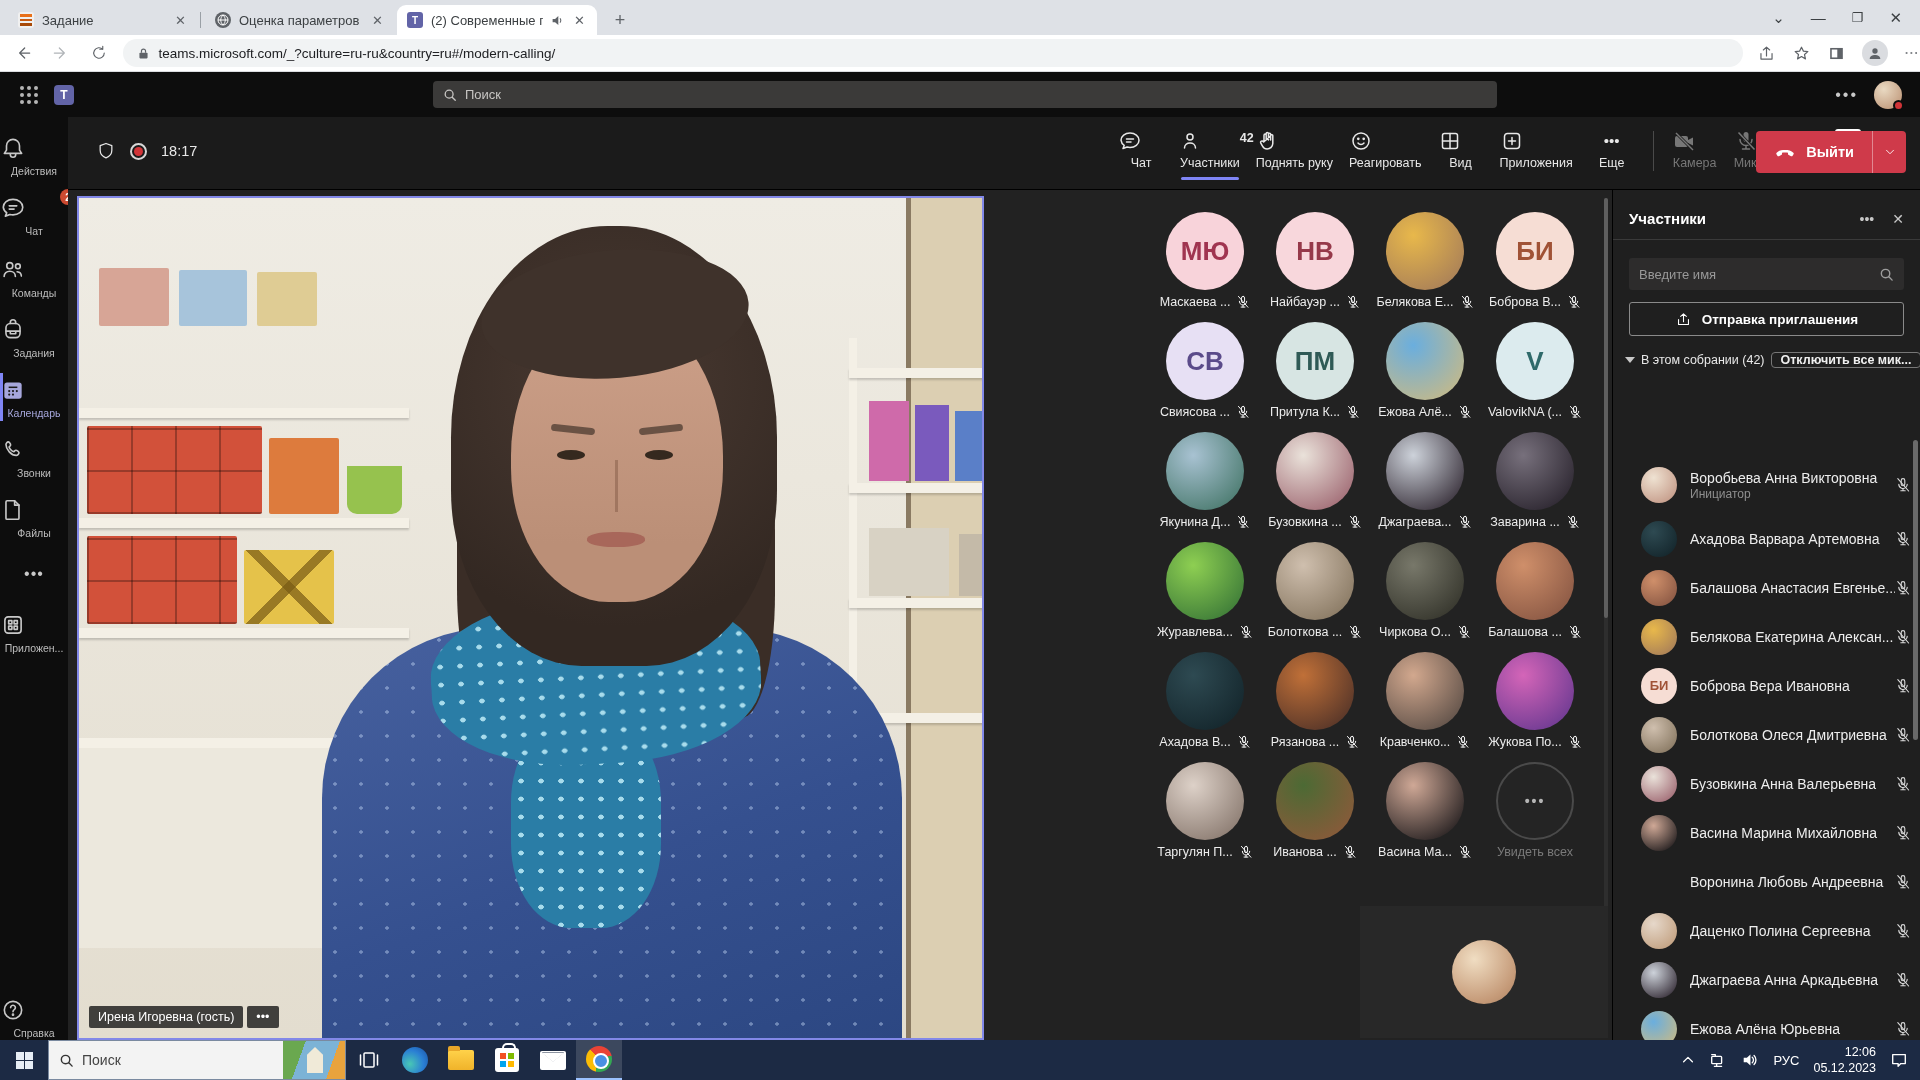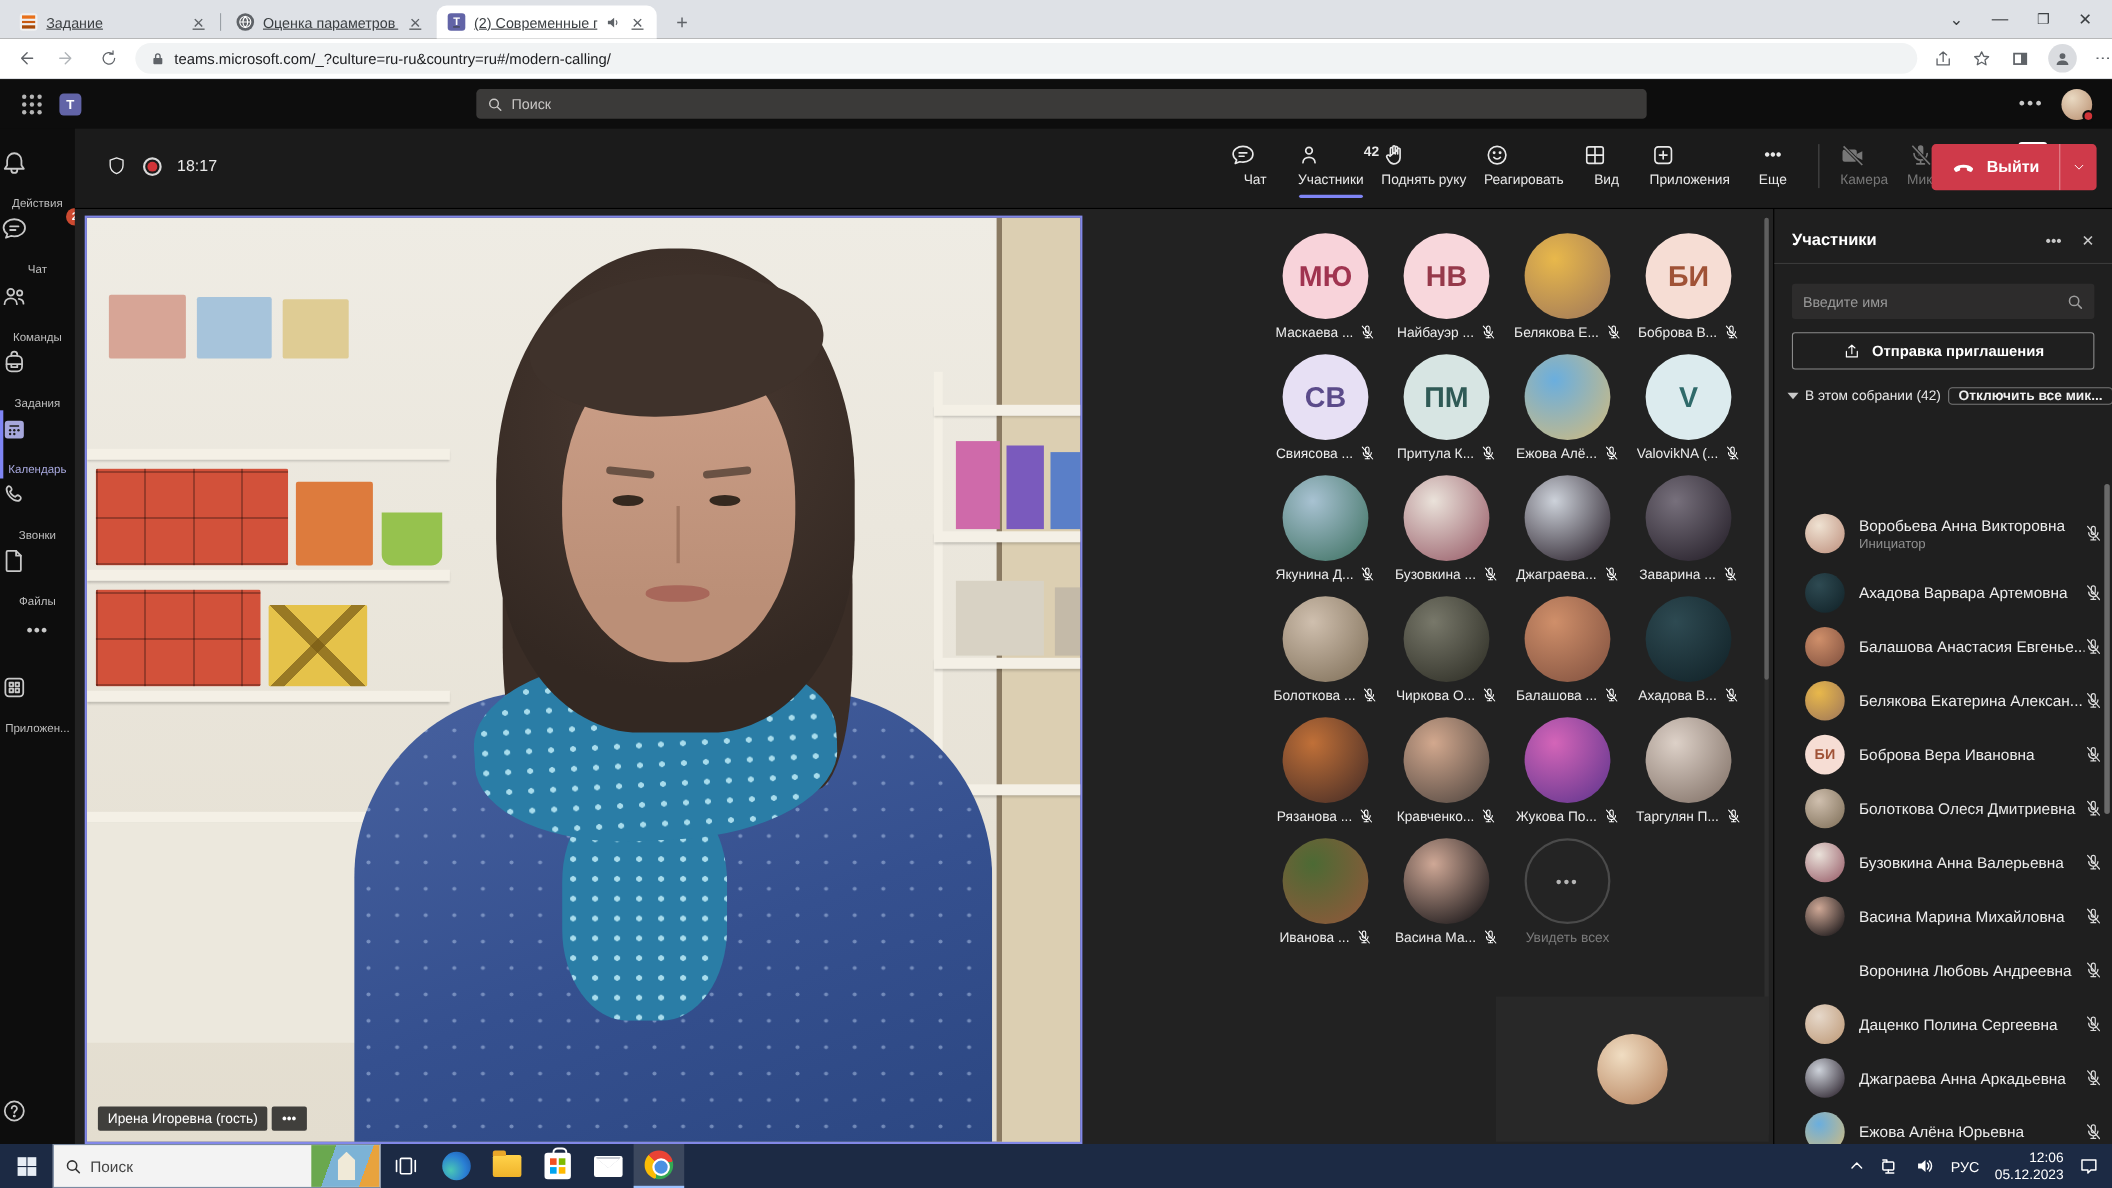--- a/index.html
+++ b/index.html
@@ -4,21 +4,21 @@
 <style>
   * { margin:0; padding:0; box-sizing:border-box; }
   html,body { width:1920px; height:1080px; overflow:hidden; background:#000;
     font-family:"Liberation Sans", sans-serif; }
   .abs { position:absolute; }
   svg { display:block; }
 
   
   #tabstrip { position:absolute; left:0; top:0; width:1920px; height:35px; background:#dee1e6; }
   .tab { position:absolute; top:5px; height:30px; display:flex; align-items:center; gap:8px;
-    padding:0 10px; font-size:13px; color:#3c4043; width:190px;text-decoration:underline; }
+    padding:0 10px; font-size:13px; color:#3c4043; width:190px; }
   .tab .ttl { flex:1; white-space:nowrap; overflow:hidden; }
   .tab .x { color:#5f6368; font-size:13px; padding:0 2px; }
   .tab.active { background:#fff; border-radius:9px 9px 0 0; }
   .tabsep { position:absolute; top:12px; width:1px; height:16px; background:#9aa0a6; }
   .favsq { width:16px; height:16px; border-radius:3px; flex:0 0 auto; }
   .newtab { position:absolute; left:608px; top:8px; width:24px; height:24px; color:#5f6368;
     font-size:18px; display:flex; align-items:center; justify-content:center; }
   #wincontrols { position:absolute; right:8px; top:0; height:35px; display:flex; align-items:center; gap:26px;
     color:#3c4043; font-size:15px; padding-right:10px;}
   #toolbar { position:absolute; left:0; top:35px; width:1920px; height:37px; background:#fff;
@@ -47,21 +47,21 @@
   .t-avatar { width:28px; height:28px; border-radius:50%; position:relative;
     background:radial-gradient(circle at 35% 30%, #e9d9c2, #b98e6f); }
   .t-avatar .presence { position:absolute; right:-2px; bottom:-2px; width:11px; height:11px; border-radius:50%;
     background:#d13438; border:2px solid #0d0d0d; }
   .dots { color:#c8c8c8; font-size:16px; letter-spacing:2px; }
 
   
   #rail { position:absolute; left:0; top:45px; width:68px; height:923px; background:#0d0d0d; }
   .rail-item { position:absolute; left:0; width:68px; text-align:center; color:#bdbdbd; }
   .rail-item .ric { margin:0 auto; width:26px; height:26px; color:#c8c8c8; position:relative;}
-  .rail-item .rlabel { font-size:10.5px; margin-top:18px; white-space:nowrap; }
+  .rail-item .rlabel { font-size:10.5px; margin-top:4px; white-space:nowrap; }
   .rail-item.active { color:#a6a7dc; }
   .rail-item.active .ric { color:#a6a7dc; }
   .rail-item.active::before { content:""; position:absolute; left:0; top:-4px; bottom:-2px; width:3px; background:#7f85f5; }
   .badge { position:absolute; top:-6px; right:-8px; min-width:16px; height:16px; background:#cc4a31;
     border-radius:8px; color:#fff; font-size:10px; font-weight:bold; display:flex; align-items:center;
     justify-content:center; padding:0 4px; }
 
   
   #meetbar { position:absolute; left:68px; top:45px; width:1852px; height:73px; background:#1b1b1b;
     border-bottom:1px solid #000; }
@@ -852,20 +852,37 @@
                 <g fill="none" stroke="currentColor" stroke-width="1.1" stroke-linecap="round">
                   <rect x="6.2" y="1.6" width="3.6" height="7.2" rx="1.8"></rect>
                   <path d="M3.8 7.2a4.2 4.2 0 0 0 7.4 2.8M12.2 7.2c0 .8-.2 1.5-.6 2.1M8 11.8v2M5.8 13.8h4.4"></path>
                   <path d="M2.8 1.6l10.8 12.4"></path>
                 </g>
               </svg>
       </span>
     </div>
   </div>
         <div class="tile">
+    <div class="tile-avatar" style="background: radial-gradient(circle at 35% 30%, rgb(142, 207, 82), rgb(60, 122, 56) 85%);">
+            <span class="init"></span>
+          </div>
+    <div class="tile-meta">
+      <span class="tile-name">Журавлева...</span>
+      <span class="micoff">
+        <svg viewBox="0 0 16 16" width="14" height="14">
+                <g fill="none" stroke="currentColor" stroke-width="1.1" stroke-linecap="round">
+                  <rect x="6.2" y="1.6" width="3.6" height="7.2" rx="1.8"></rect>
+                  <path d="M3.8 7.2a4.2 4.2 0 0 0 7.4 2.8M12.2 7.2c0 .8-.2 1.5-.6 2.1M8 11.8v2M5.8 13.8h4.4"></path>
+                  <path d="M2.8 1.6l10.8 12.4"></path>
+                </g>
+              </svg>
+      </span>
+    </div>
+  </div>
+        <div class="tile">
     <div class="tile-avatar" style="background: radial-gradient(circle at 35% 30%, rgb(207, 191, 174), rgb(136, 120, 98) 85%);">
             <span class="init"></span>
           </div>
     <div class="tile-meta">
       <span class="tile-name">Болоткова ...</span>
       <span class="micoff">
         <svg viewBox="0 0 16 16" width="14" height="14">
                 <g fill="none" stroke="currentColor" stroke-width="1.1" stroke-linecap="round">
                   <rect x="6.2" y="1.6" width="3.6" height="7.2" rx="1.8"></rect>
                   <path d="M3.8 7.2a4.2 4.2 0 0 0 7.4 2.8M12.2 7.2c0 .8-.2 1.5-.6 2.1M8 11.8v2M5.8 13.8h4.4"></path>

